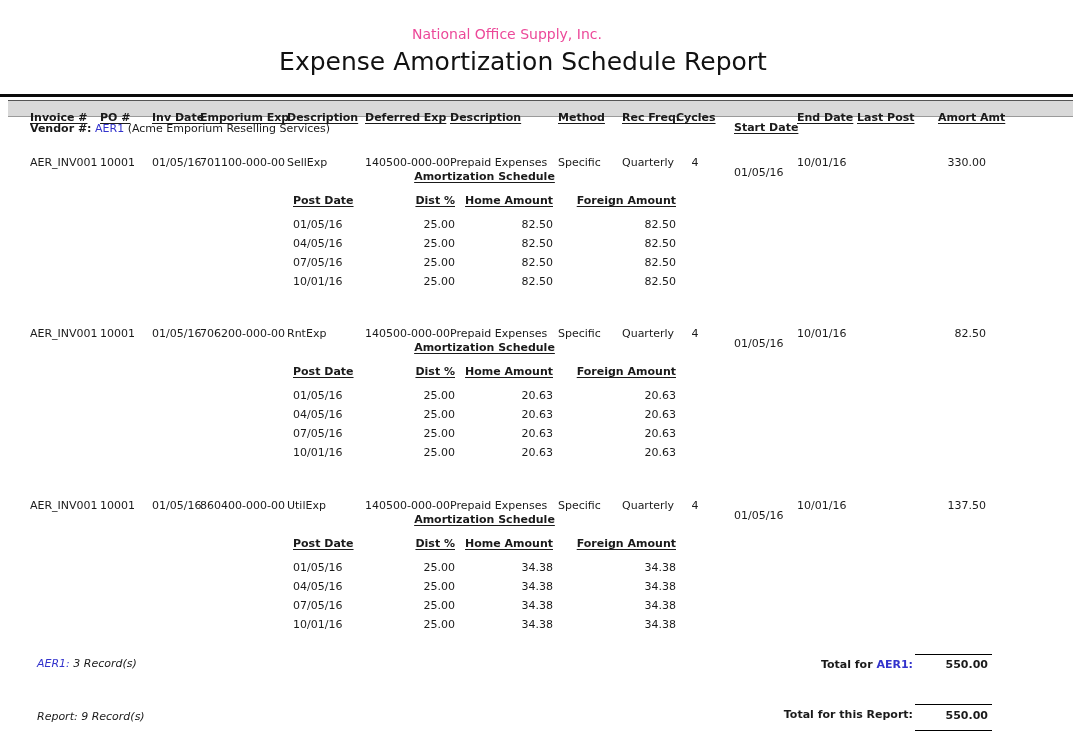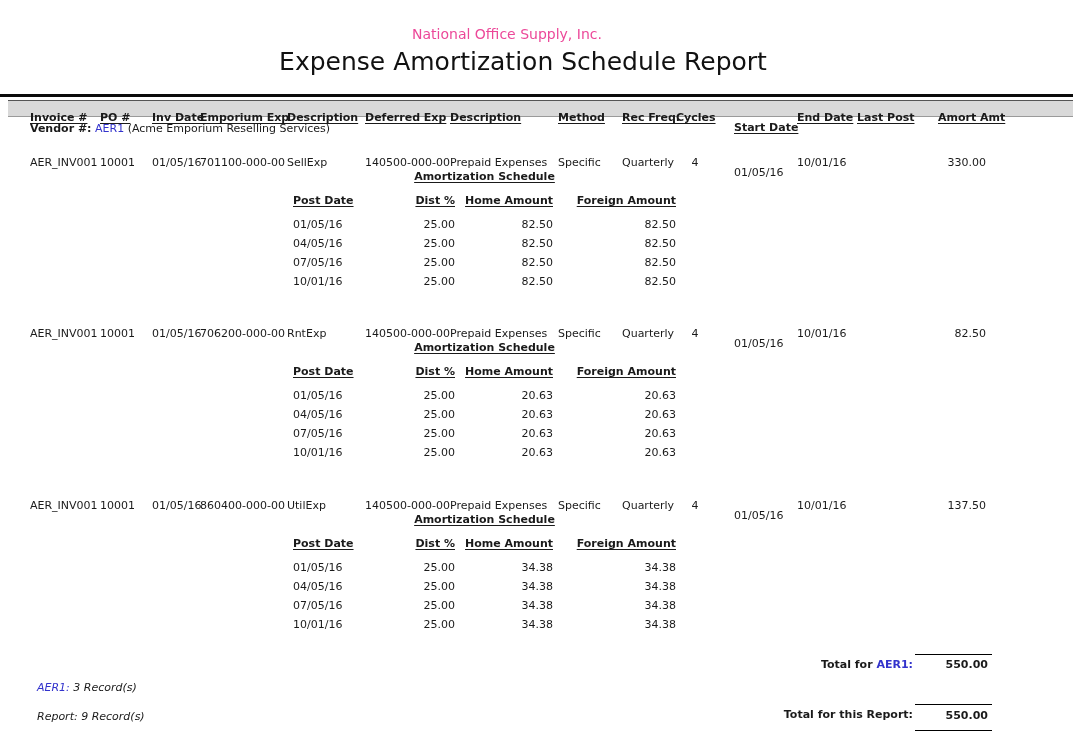--- a/index.html
+++ b/index.html
@@ -47,21 +47,21 @@
   .sched { position:absolute; left:293px; top:24px; width:383px; }
   .sched-title { position:absolute; top:0; left:0; width:100%; text-align:center;
     font-weight:bold; text-decoration:underline; text-underline-offset:2px; }
   .sched-grid { display:grid; grid-template-columns:80px 82px 98px 123px; white-space:nowrap; }
   .sched-head { position:absolute; top:24px; left:0; width:100%; font-weight:bold; }
   .sched-head span { text-decoration:underline; text-underline-offset:2px; }
   .sched-rows { position:absolute; top:48px; left:0; width:100%; }
   .srow { height:19px; }
   .num { text-align:right; }
 
-  .vendor-summary { position:absolute; top:657px; left:37px; font-style:italic; white-space:nowrap;margin-top:24px; }
+  .vendor-summary { position:absolute; top:657px; left:37px; font-style:italic; white-space:nowrap; }
   .report-summary { position:absolute; top:710px; left:37px; font-style:italic; white-space:nowrap; }
 
   .total-label { position:absolute; left:700px; width:213px; font-weight:bold; text-align:right; white-space:nowrap; }
   .vendor-total-label { top:658px; }
   .report-total-label { top:708px; }
 
   .total-value { position:absolute; left:915px; width:77px; font-weight:bold; text-align:right; }
   .vendor-total-value { top:654px; border-top:1px solid #000; padding:3px 4px 0 0; }
   .report-total-value { top:704px; border-top:1px solid #000; border-bottom:1px solid #000; padding:4px 4px 8px 0; }
 </style>

